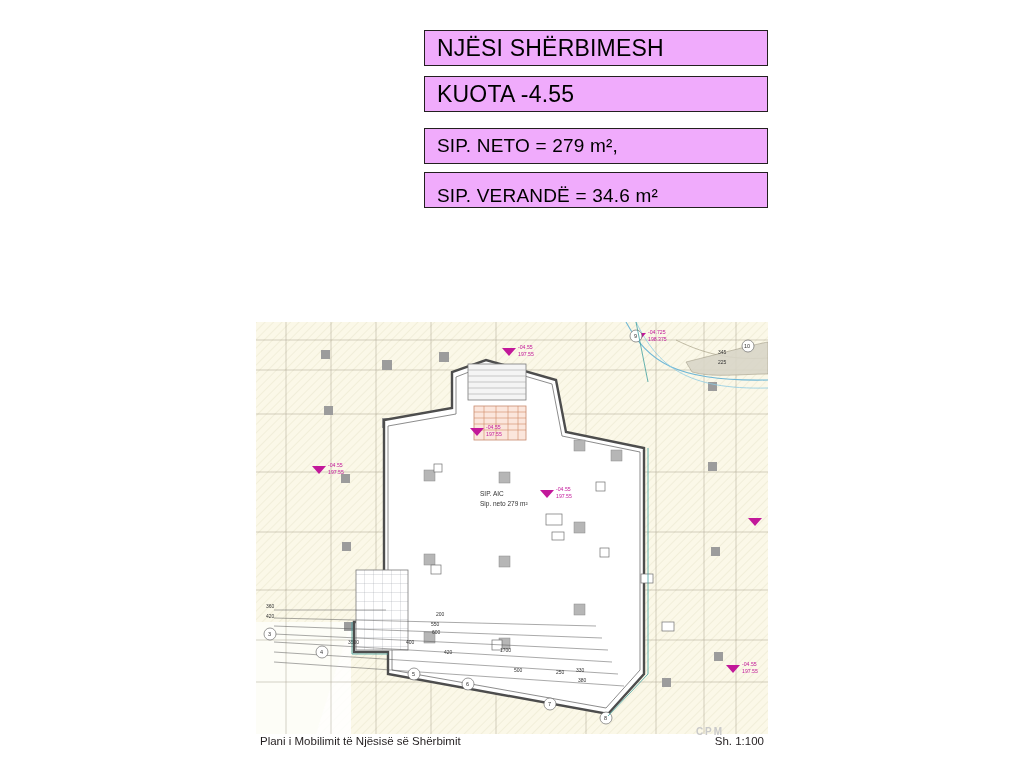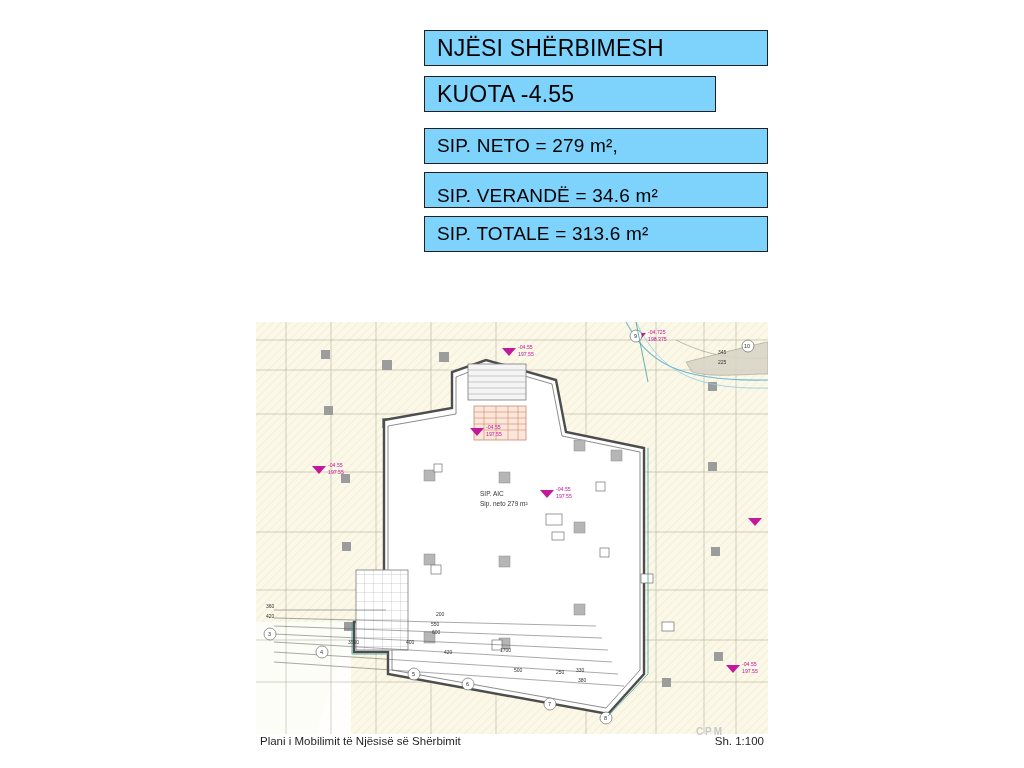--- a/index.html
+++ b/index.html
@@ -23,36 +23,36 @@
 
   
   .info-stack {
     position: absolute;
     left: 424px;
     top: 30px;
     width: 344px;
   }
   .info-box {
     border: 1px solid #231f20;
-    background: #7dd3fc;
+    background: #f0abfc;
     box-sizing: border-box;
     display: flex;
     align-items: center;
     padding-left: 12px;
     color: #000000;
     letter-spacing: 0.2px;
   }
   .info-box .big {
     font-size: 23px;
   }
   .info-box .sub {
     font-size: 19px;
   }
   #box-title      { height: 36px; width: 344px; margin-bottom: 10px; }
-  #box-kuota      { height: 36px; width: 292px; margin-bottom: 16px; }
+  #box-kuota      { height: 36px; width: 344px; margin-bottom: 16px; }
   #box-neto       { height: 36px; width: 344px; margin-bottom: 8px; }
   #box-verande    { height: 36px; width: 344px; margin-bottom: 8px; align-items: flex-end; }
   #box-totale     { height: 36px; width: 344px; }
 
   
   .drawing {
     position: absolute;
     left: 256px;
     top: 322px;
     width: 512px;
@@ -109,23 +109,20 @@
       <span class="big">NJËSI SHËRBIMESH</span>
     </div>
     <div class="info-box" id="box-kuota">
       <span class="big">KUOTA -4.55</span>
     </div>
     <div class="info-box" id="box-neto">
       <span class="sub">SIP. NETO = 279 m²,</span>
     </div>
     <div class="info-box" id="box-verande">
       <span class="sub">SIP. VERANDË = 34.6 m²</span>
-    </div>
-    <div class="info-box" id="box-totale">
-      <span class="sub">SIP. TOTALE = 313.6 m²</span>
     </div>
   </div>
 
   <div class="drawing">
     <svg class="dwg-svg" width="512" height="412" viewBox="0 0 512 412">
       <defs>
         <pattern id="hatch" width="6" height="6" patternUnits="userSpaceOnUse" patternTransform="rotate(45)">
           <line x1="0" y1="0" x2="0" y2="6" stroke="#c8c49c" stroke-width="0.7"></line>
         </pattern>
         <pattern id="hatchFine" width="4" height="4" patternUnits="userSpaceOnUse" patternTransform="rotate(45)">

